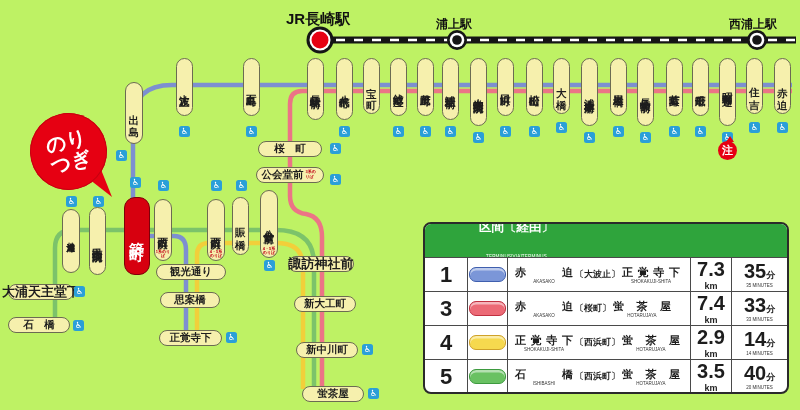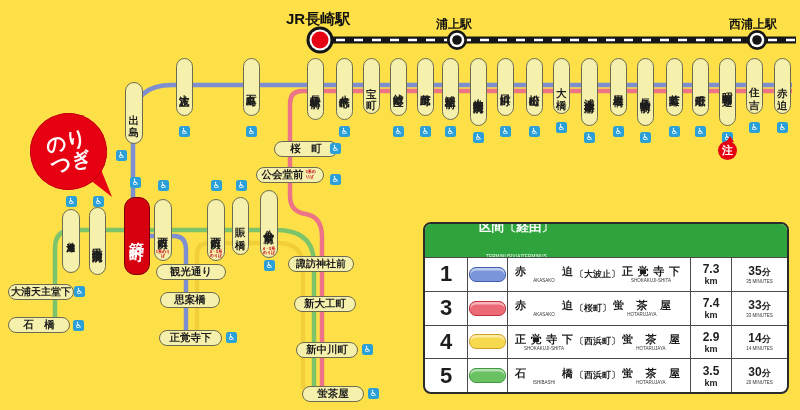--- a/index.html
+++ b/index.html
@@ -1,34 +1,34 @@
 <!DOCTYPE html>
 <html><head>
 <meta charset="utf-8">
 <style>
   html,body{margin:0;padding:0;background:#fff;}
-  #stage{position:relative;width:800px;height:410px;background:#fde047;overflow:hidden;
+  #stage{position:relative;width:800px;height:410px;background:#bef264;overflow:hidden;
          font-family:"Liberation Sans","DejaVu Sans",sans-serif;}
   #rails{position:absolute;left:0;top:0;width:800px;height:410px;}
 
   
   .jr-label{position:absolute;font-weight:bold;color:#111;white-space:nowrap;}
   #lbl-jrnagasaki{left:286px;top:10px;font-size:15px;}
   #lbl-urakami{left:436px;top:16px;font-size:12px;}
   #lbl-nishiurakami{left:729px;top:16px;font-size:12px;text-align:right;}
 
   
   .st{position:absolute;box-sizing:border-box;background:#f6f0ad;border:1.6px solid #6b6b52;
       border-radius:9px;color:#1d1d1d;display:flex;align-items:center;justify-content:center;}
   .st.v{writing-mode:vertical-rl;text-orientation:upright;font-size:10.5px;font-weight:bold;
         line-height:1;letter-spacing:1px;padding:3px 0;}
   .st.v .nm{margin:auto;}
   .st.v.small{font-size:8.5px;letter-spacing:0;}
   .st.h{font-size:10.5px;font-weight:bold;white-space:nowrap;padding:1px 4px;height:16px;border-radius:8px;}
-  .st.h.small{font-size:10px;}
+  .st.h.small{font-size:13px;}
   .st.red{background:#d7000f;border-color:#7e0008;color:#fff;font-size:15px;border-radius:11px;letter-spacing:6px;}
   .nt{position:absolute;bottom:1px;left:0;right:0;writing-mode:horizontal-tb;font-size:4px;
       line-height:4.6px;color:#c00016;font-weight:bold;text-align:center;letter-spacing:0;}
   .st.h .nt{position:static;display:inline-block;width:13px;white-space:normal;margin-left:2px;text-align:left;}
 
   
   .wc{position:absolute;width:11px;height:11px;background:#2a9fd8;border-radius:2.5px;color:#fff;
       font-size:8.5px;line-height:11px;text-align:center;overflow:hidden;}
 
   
@@ -57,21 +57,21 @@
   .td{display:flex;align-items:center;justify-content:center;border-left:1.6px solid #4a4a4a;box-sizing:border-box;flex-direction:column;}
   .td:first-child{border-left:none;}
   .c0{width:42px;}.c1{width:40px;}.c2{width:183px;gap:20px;}.c3{width:41px;}.c4{flex:1;}
   .num{font-size:22px;font-weight:bold;color:#1d1d1d;}
   .pill{width:35px;height:13px;border-radius:7px;border:1.6px solid;box-shadow:inset 0 2.5px 0 rgba(255,255,255,.5);}
   .td.c2{flex-direction:row;justify-content:flex-start;padding-left:7px;gap:2px;}
   .ep{display:flex;flex-direction:column;align-items:center;width:58px;}
   .jname{width:100%;font-size:11px;font-weight:bold;color:#1d1d1d;text-align:justify;text-align-last:justify;line-height:14px;}
   .rom{font-size:4.5px;color:#333;line-height:6px;white-space:nowrap;}
   .via{font-size:9px;font-weight:bold;color:#1d1d1d;white-space:nowrap;}
-  .kv{font-size:12px;font-weight:bold;color:#1d1d1d;}
+  .kv{font-size:20px;font-weight:bold;color:#1d1d1d;}
   .ku{font-size:9px;font-weight:bold;color:#1d1d1d;}
   .mins{display:flex;align-items:baseline;}
 </style>
 </head>
 <body>
 
 <div id="stage">
 
   <svg id="rails" viewBox="0 0 800 410">
 
@@ -187,21 +187,21 @@
         <div class="nm">西浜町</div>
         <div class="nt">4・5系のりば</div>
       </div>
       <div class="st v" style="left: 232px; top: 197px; width: 17px; height: 58px;">
         <div class="nm">賑　橋</div>
       </div>
       <div class="st v" style="left: 260px; top: 190px; width: 18px; height: 68px;">
         <div class="nm">公会堂前</div>
         <div class="nt">4・5系のりば</div>
       </div>
-      <div class="st h" style="left: 274px; top: 141px; width: 64px;">
+      <div class="st h" style="left: 258px; top: 141px; width: 64px;">
         <div class="nm">桜　町</div>
       </div>
       <div class="st h" style="left: 256px; top: 167px; width: 68px;">
         <div class="nm">公会堂前</div>
         <div class="nt">3系のりば</div>
       </div>
       <div class="st h" style="left: 156px; top: 264px; width: 70px;">
         <div class="nm">観光通り</div>
       </div>
       <div class="st h" style="left: 160px; top: 292px; width: 60px;">
@@ -385,21 +385,21 @@
               <div class="jname">蛍茶屋</div>
               <div class="rom">HOTARUJAYA</div>
             </div>
           </div>
           <div class="td c3">
             <div class="kv">3.5</div>
             <div class="ku">km</div>
           </div>
           <div class="td c4">
             <div class="mins">
-              <div class="kv">30</div>
+              <div class="kv">40</div>
               <div class="ku">分</div>
             </div>
             <div class="rom">20 MINUTES</div>
           </div>
         </div>
       </div>
   </div>
 
 </div>
 

